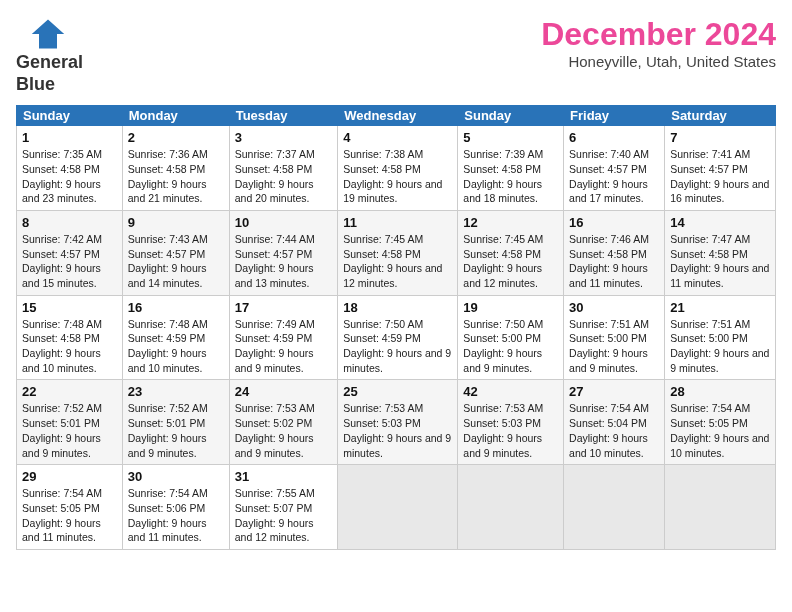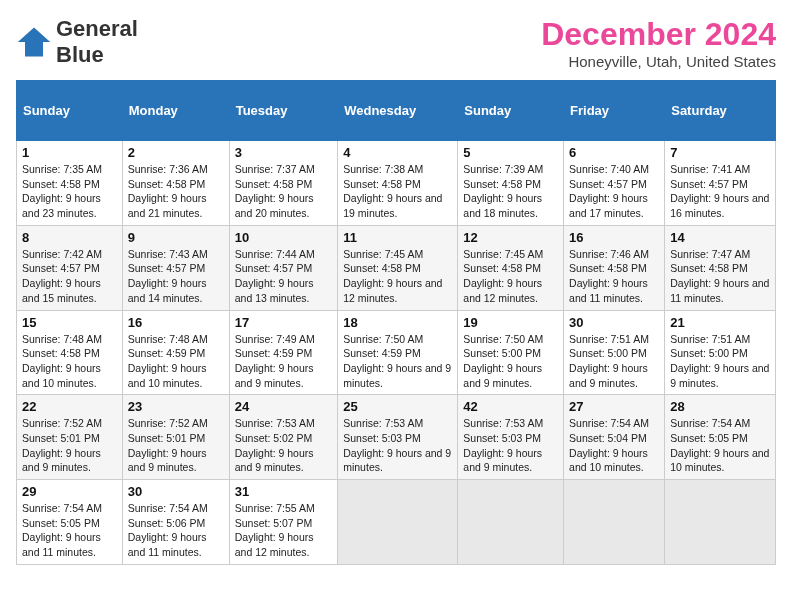--- a/index.html
+++ b/index.html
@@ -12,24 +12,25 @@
     }
     .header {
       display: flex;
       justify-content: space-between;
       align-items: flex-start;
       margin-bottom: 10px;
     }
     .logo {
       display: flex;
       align-items: center;
-      font-size: 22px;
+      font-size: 18px;
       font-weight: bold;
       color: #333;
       line-height: 1.2;
+      flex-direction: column;
     }
     .logo-icon {
       width: 36px;
       height: 36px;
       margin-right: 4px;
     }
     .title-block {
       text-align: right;
     }
     .title-block h1 {
@@ -44,21 +45,21 @@
     }
     table {
       width: 100%;
       border-collapse: collapse;
       font-size: 11px;
     }
     thead tr th {
       background-color: #2973b8;
       color: #fff;
       text-align: left;
-      padding: 22px 6px;
+      padding: 2px 6px;
       font-size: 13px;
       font-weight: bold;
       border: 1px solid #2973b8;
     }
     tbody tr td {
       border: 1px solid #ccc;
       padding: 4px 5px;
       vertical-align: top;
       min-height: 70px;
       background: #fff;

